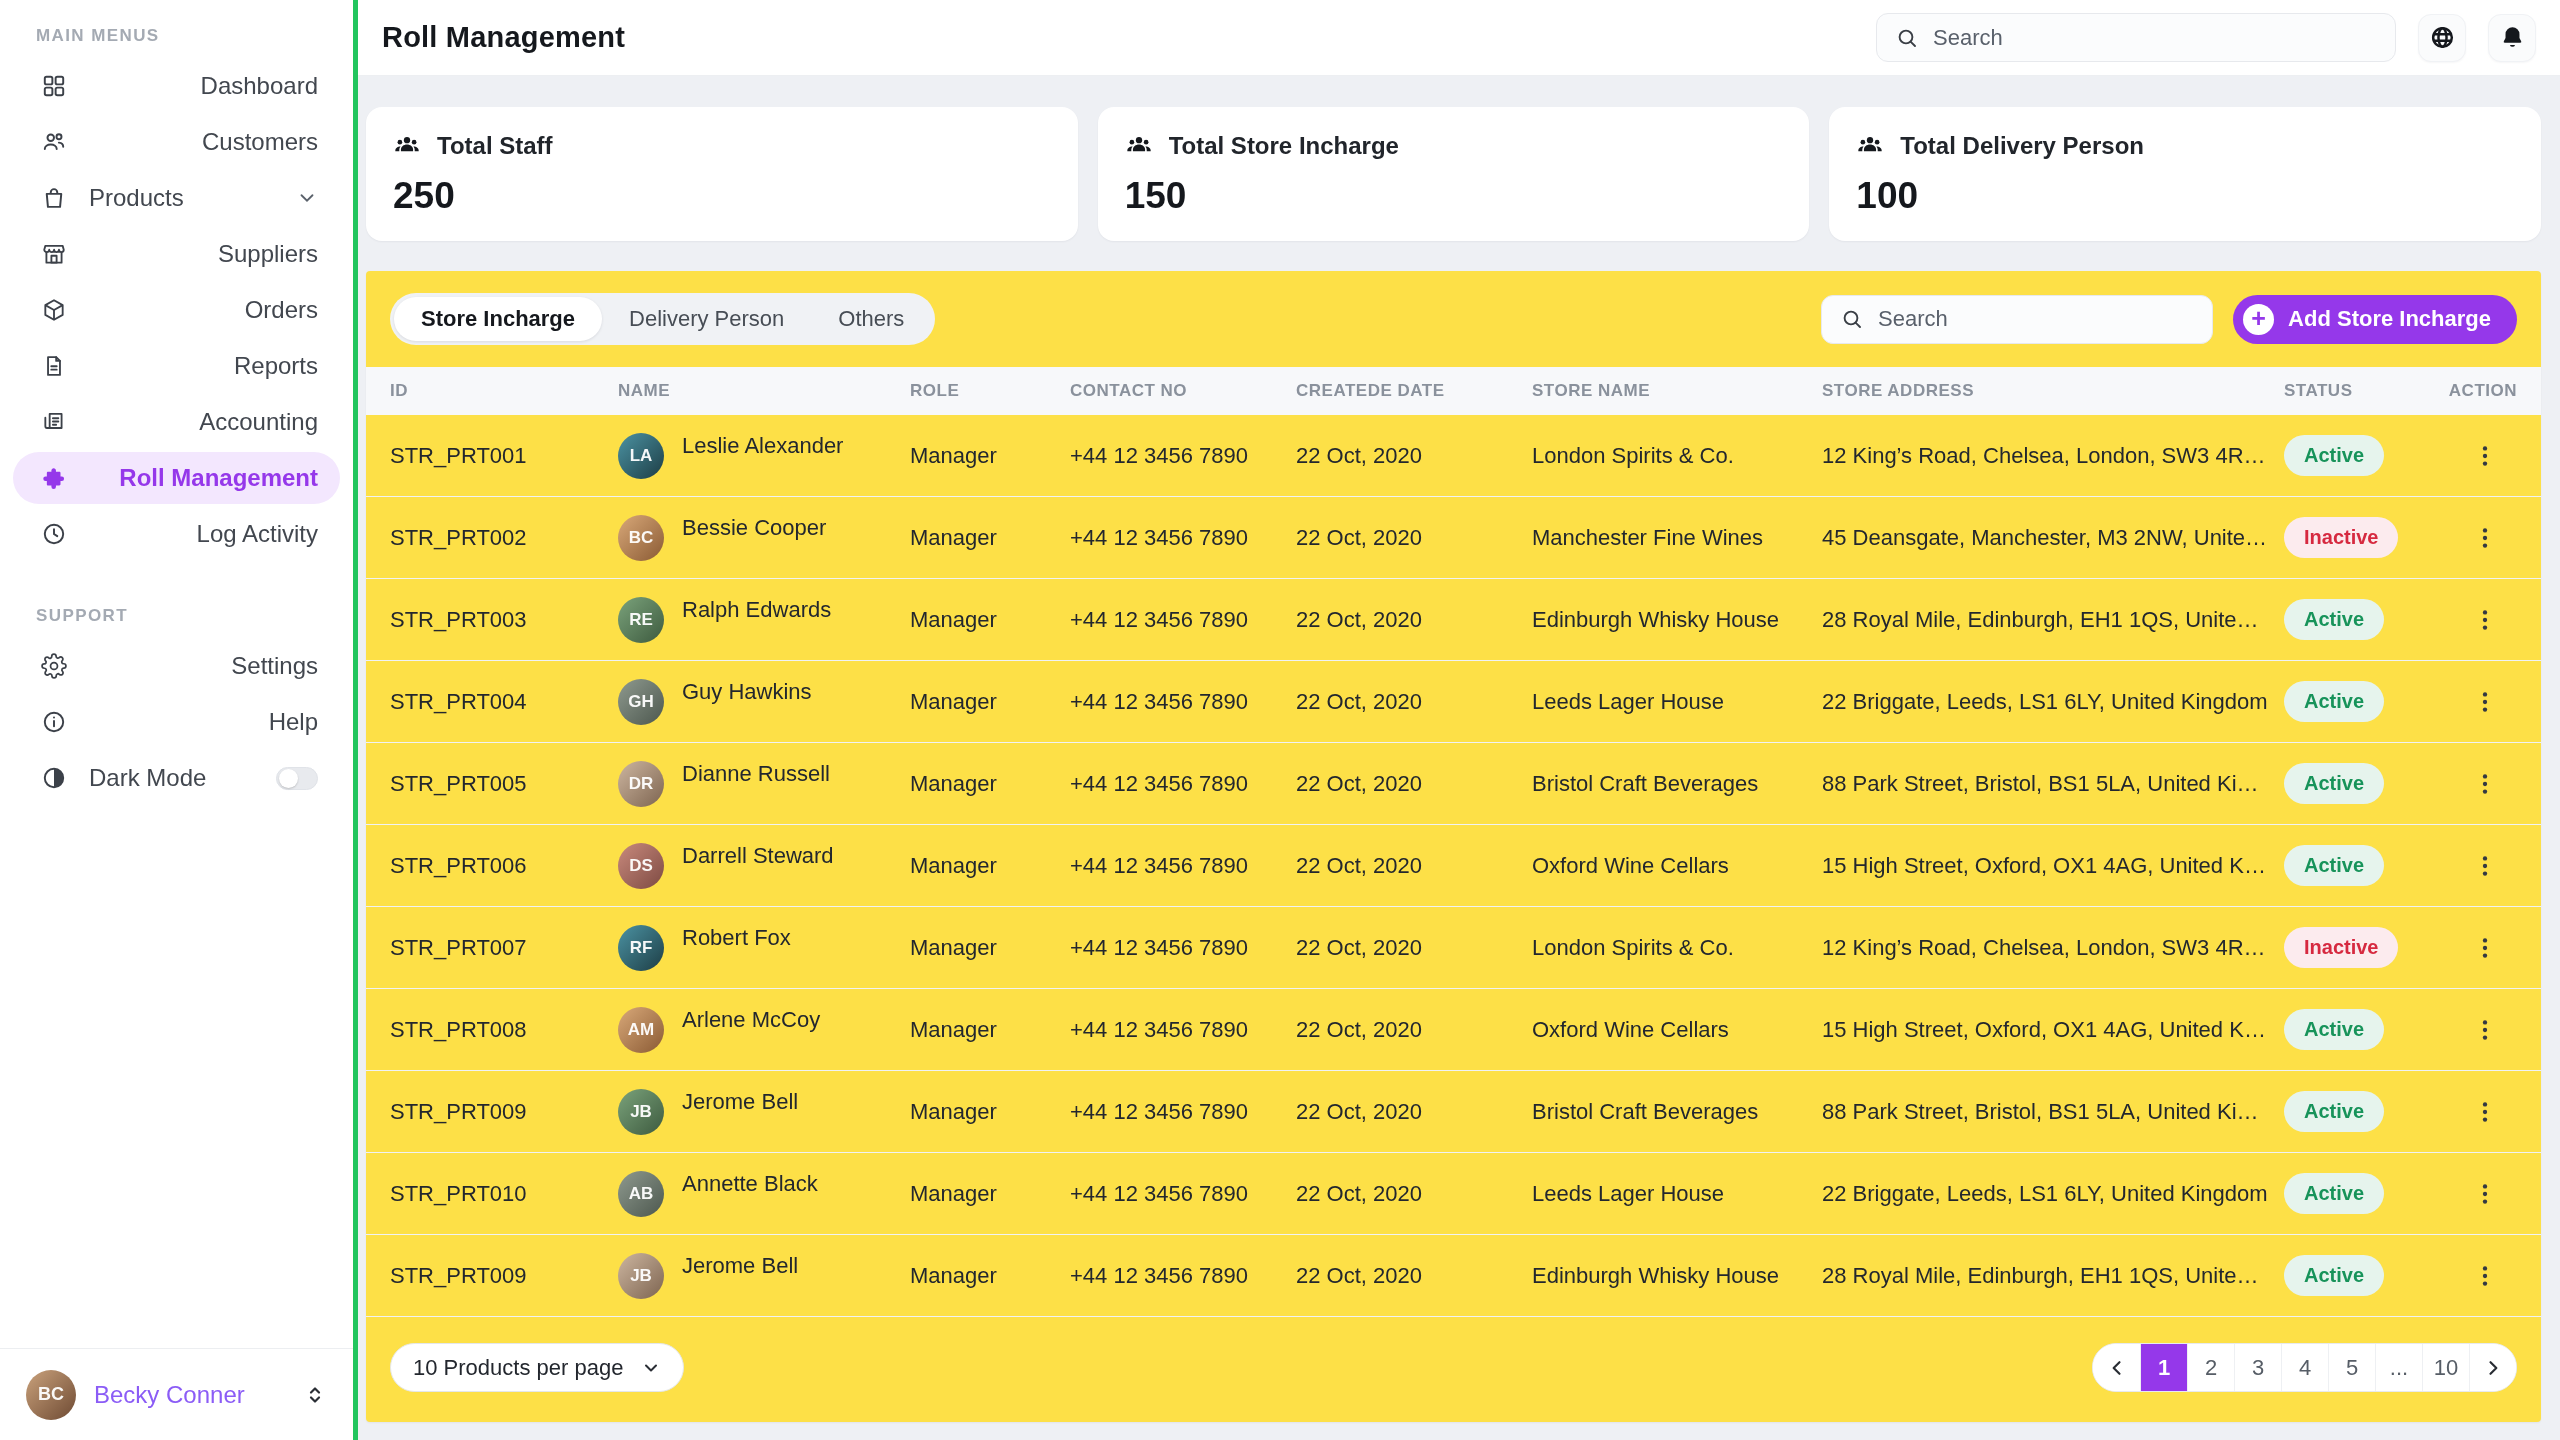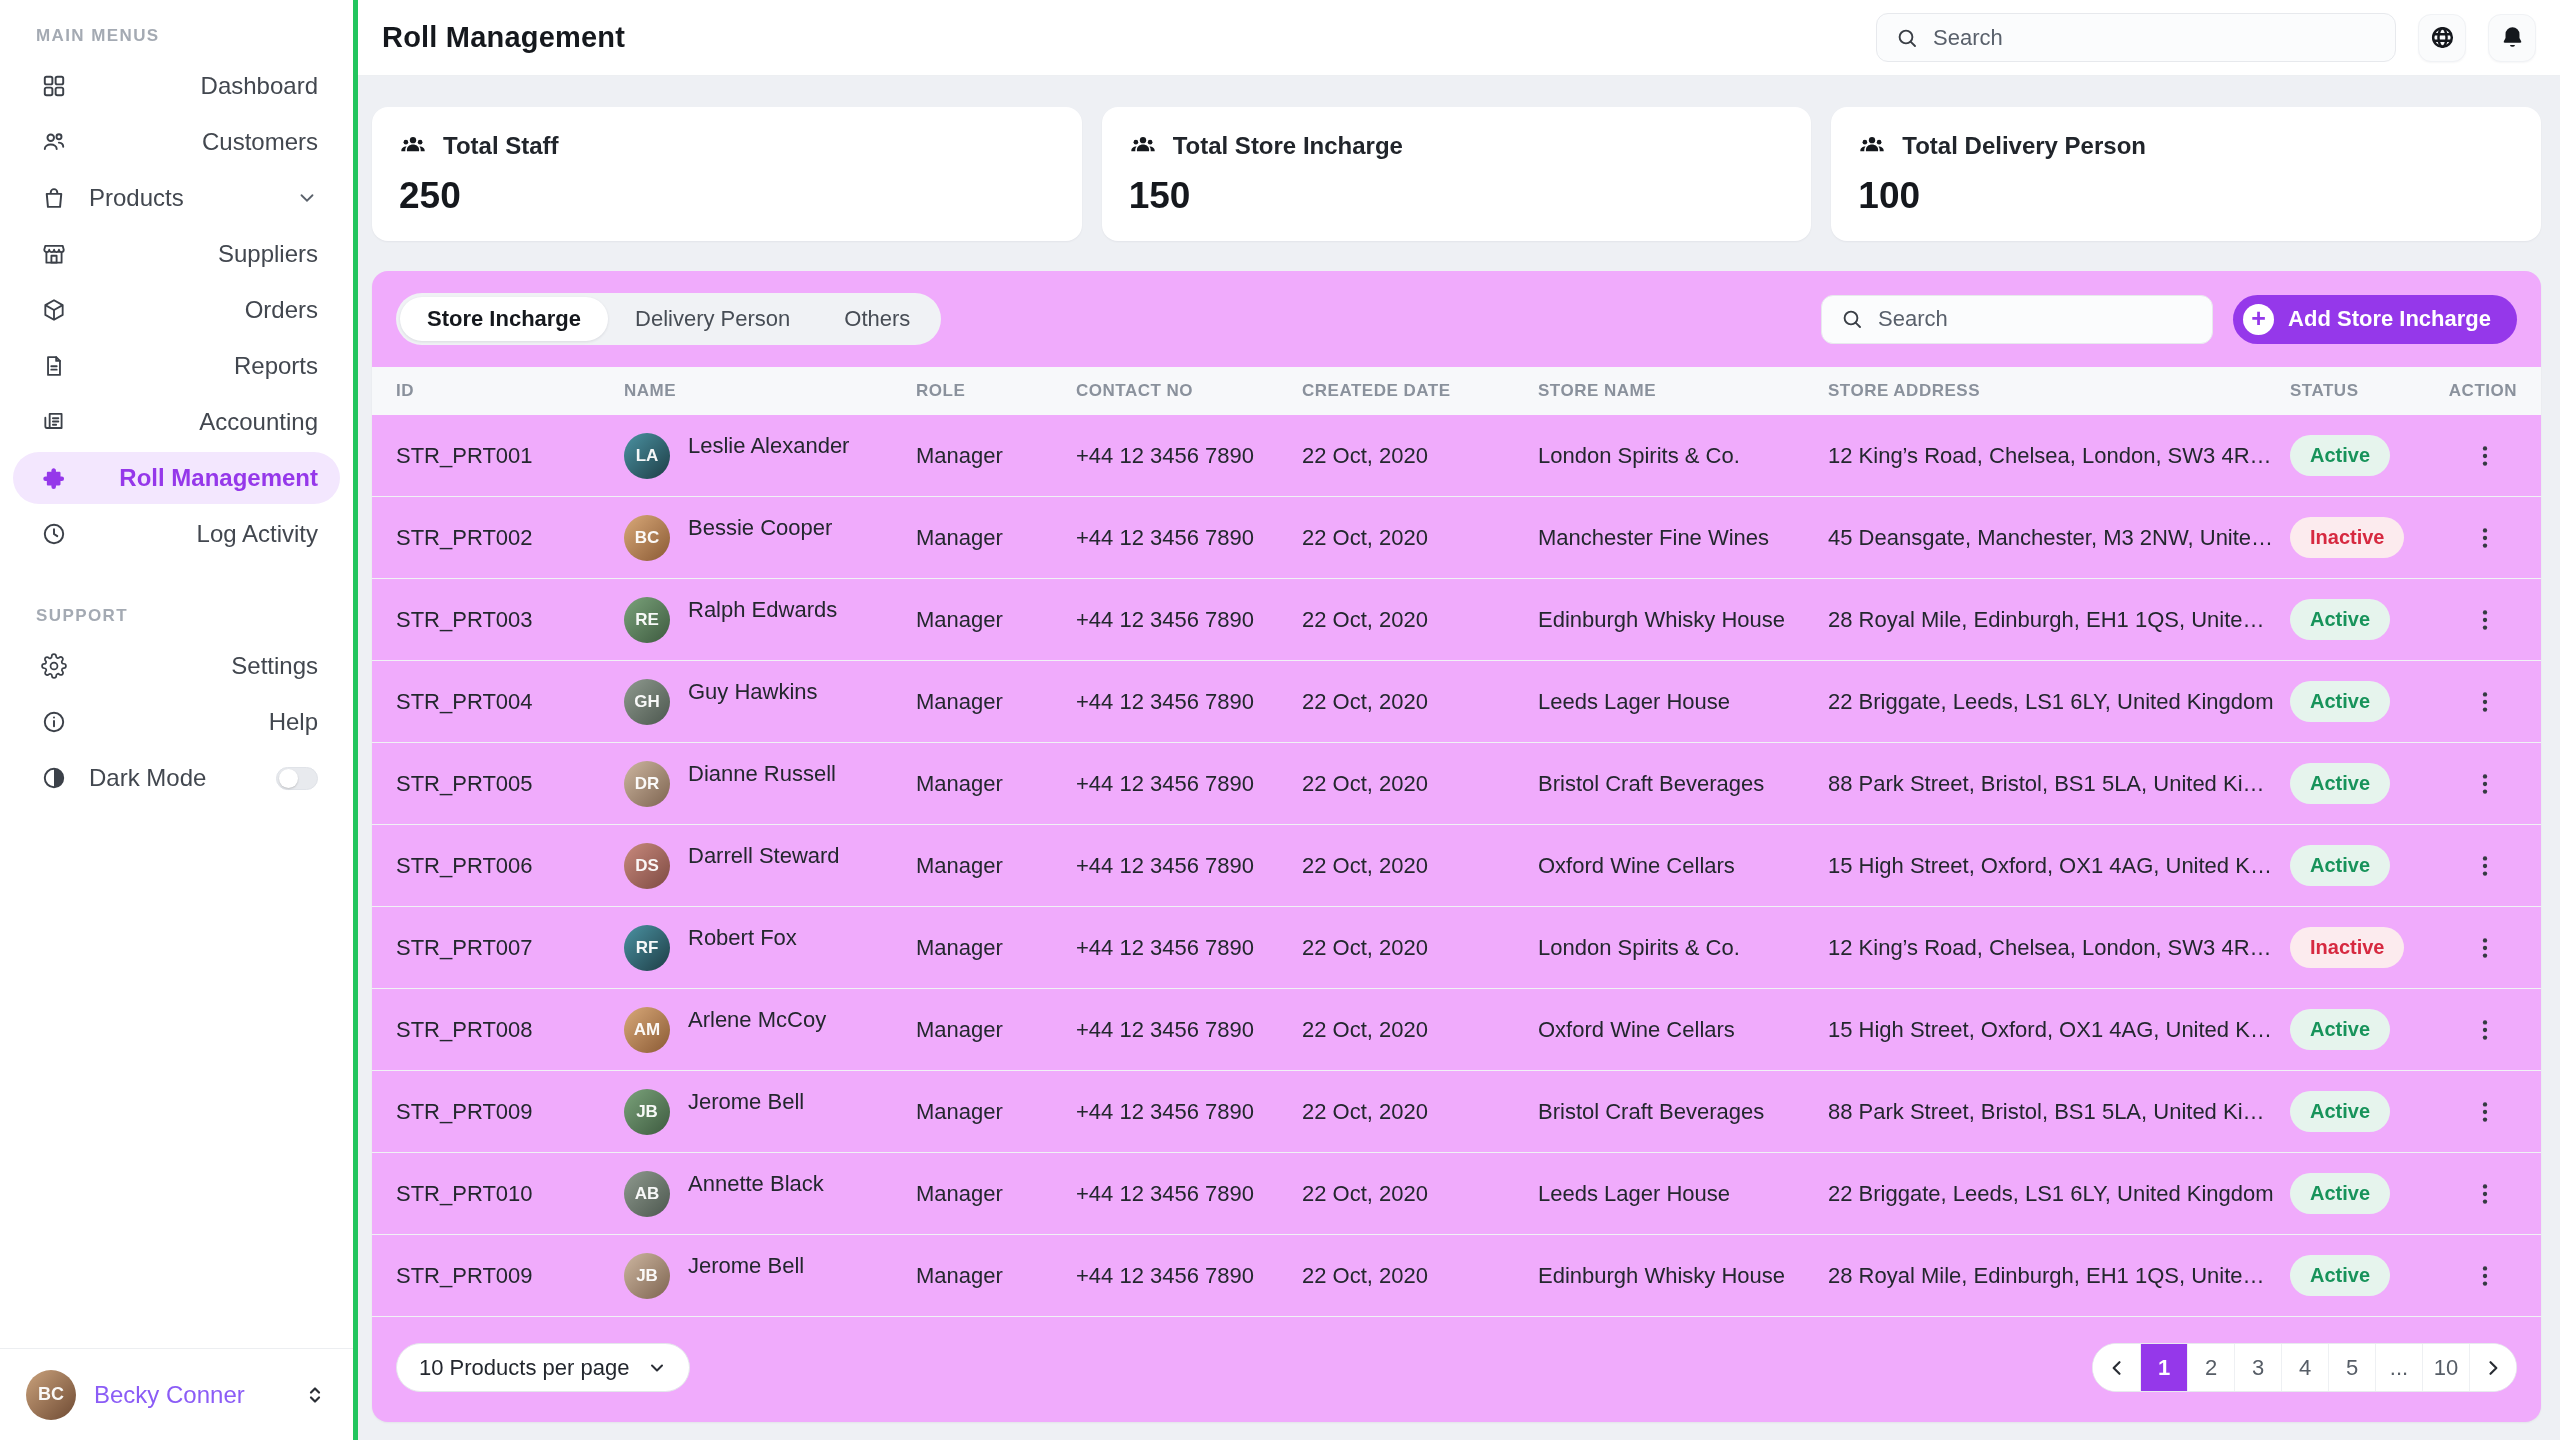--- a/index.html
+++ b/index.html
@@ -46,30 +46,30 @@
   .searchbox .sicon { width:24px; height:24px; color:#3a3f46; flex:none; }
   .searchbox input { border:none; outline:none; background:transparent; font:inherit; font-size:22px;
     color:#1b1f26; width:100%; }
   .searchbox input::placeholder { color:#59606b; }
   .header .searchbox { width:520px; }
   .iconbtn { width:48px; height:48px; border-radius:13px; background:#fafbfc; border:1px solid #f0f2f5;
     display:flex; align-items:center; justify-content:center; box-shadow:0 1px 2px rgba(16,24,40,.04); }
   .iconbtn .bicon { width:27px; height:27px; color:#15181d; }
 
   
-  .main { position:absolute; left:358px; top:77px; right:0; bottom:0; padding:30px 19px 0 14px; }
+  .main { position:absolute; left:358px; top:77px; right:0; bottom:0; padding:30px 19px 0 8px; }
   .stats { display:grid; grid-template-columns:repeat(3,1fr); gap:20px; }
   .stat-card { height:134px; border-radius:16px; background:#fff; padding:25px 27px;
     box-shadow:0 1px 2px rgba(16,24,40,.05); }
   .stat-top { display:flex; align-items:center; gap:16px; }
   .stat-icon { width:28px; height:28px; color:#15181d; flex:none; }
   .stat-label { font-size:24px; font-weight:600; color:#21252b; }
   .stat-value { margin-top:15px; font-size:37px; font-weight:800; color:#15181d; }
 
-  .table-card { margin-top:30px; background:#f0abfc; border-radius:16px; overflow:hidden;
+  .table-card { margin-top:30px; background:#fde047; border-radius:4px; overflow:hidden;
     box-shadow:0 1px 2px rgba(16,24,40,.05); display:flex; flex-direction:column; }
   .toolbar { display:flex; align-items:center; justify-content:space-between; padding:22px 24px; }
   .tabs { display:inline-flex; background:#f0f2f5; border-radius:26px; padding:4px; }
   .tab { height:44px; padding:0 27px; border-radius:22px; display:flex; align-items:center;
     font-size:22px; color:#474d55; background:transparent; border:none; }
   .tab.active { background:#fff; font-weight:700; color:#15181d; box-shadow:0 1px 3px rgba(16,24,40,.10); }
   .toolbar-right { display:flex; align-items:center; gap:20px; }
   .toolbar .searchbox { width:392px; }
   .add-btn { display:flex; align-items:center; gap:14px; height:49px; border-radius:25px;
     background:var(--accent); color:#fff; border:none; padding:0 26px 0 10px; font-size:22px; font-weight:600; }

